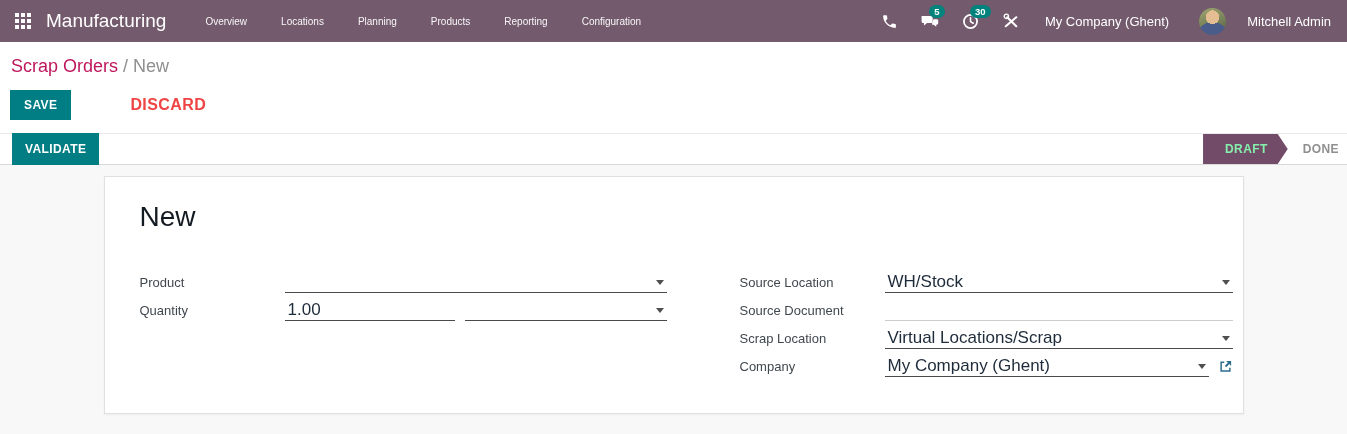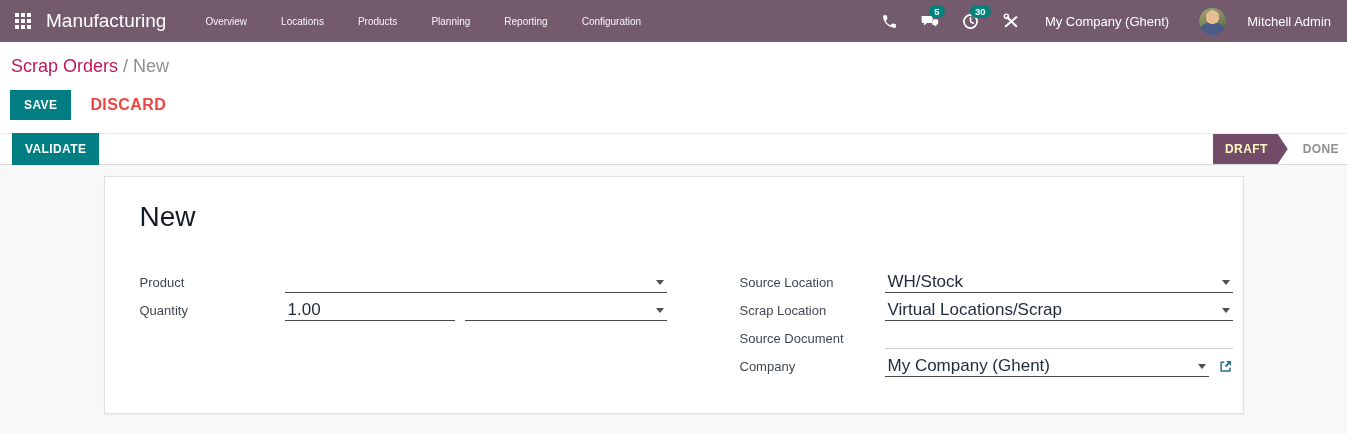--- a/index.html
+++ b/index.html
@@ -74,21 +74,21 @@
   
   .control-panel { background: #fff; }
   .breadcrumb {
     padding: 12px 0 0 11px;
     font-size: 18px; line-height: 25px;
   }
   .breadcrumb .bc-link { color: #be185d; cursor: pointer; }
   .breadcrumb .bc-sep, .breadcrumb .bc-current { color: #8f8f8f; }
   .cp-buttons {
     padding: 9px 0 11px 10px;
-    display: flex; align-items: center;
+    display: flex; align-items: center; gap: 40px;
   }
   .btn-primary {
     background: #017e84; color: #fff;
     border: none;
     font-family: "Liberation Sans", sans-serif;
     font-size: 12px; font-weight: bold; letter-spacing: .4px;
     padding: 8px 14px;
     cursor: pointer;
   }
   .btn-flat {
@@ -109,22 +109,22 @@
     background: #fff;
   }
   .statusbar .btn-primary { padding: 9px 13px; }
   .sb-states { margin-left: auto; display: flex; align-items: stretch; height: 100%; }
   .sb-state {
     display: flex; align-items: center;
     font-size: 12px; font-weight: bold; letter-spacing: .4px;
     cursor: pointer;
   }
   .sb-state.active {
-    background: #714b67; color: #fef9c3;
-    padding: 0 20px 0 12px;
+    background: #714b67; color: #86efac;
+    padding: 0 20px 0 22px;
     clip-path: polygon(0 0, calc(100% - 10px) 0, 100% 50%, calc(100% - 10px) 100%, 0 100%);
   }
   .sb-state.inactive { color: #8f8f8f; padding: 0 8px 0 15px; }
 
   
   .content {
     background: #f8f8f8;
     height: 273px;
     padding-top: 11px;
   }
@@ -196,22 +196,22 @@
         <rect x="12" y="6" width="4" height="4"></rect>
       <rect x="0" y="12" width="4" height="4"></rect>
         <rect x="6" y="12" width="4" height="4"></rect>
         <rect x="12" y="12" width="4" height="4"></rect>
     </svg>
   </div>
   <div class="brand">Manufacturing</div>
   <div class="topnav">
     <div class="topnav-item">Overview</div>
     <div class="topnav-item">Locations</div>
+    <div class="topnav-item">Planning</div>
     <div class="topnav-item">Products</div>
-    <div class="topnav-item">Planning</div>
     <div class="topnav-item">Reporting</div>
     <div class="topnav-item">Configuration</div>
   </div>
   <div class="systray">
     <div class="systray-icon">
       <svg width="17" height="17" viewBox="0 0 24 24" fill="#fff">
         <path d="M6.62 10.79c1.44 2.83 3.76 5.14 6.59 6.59l2.2-2.2c.27-.27.67-.36 1.02-.24 1.12.37 2.33.57 3.57.57.55 0 1 .45 1 1V20c0 .55-.45 1-1 1-9.39 0-17-7.61-17-17 0-.55.45-1 1-1h3.5c.55 0 1 .45 1 1 0 1.25.2 2.45.57 3.57.11.35.03.74-.25 1.02l-2.2 2.2z"></path>
       </svg>
     </div>
     <div class="systray-icon">
@@ -290,30 +290,30 @@
 
       <div>
         <div class="field-row">
           <div class="field-label">Source Location</div>
           <div class="field-input">
             <span>WH/Stock</span>
             <span class="caret"></span>
           </div>
         </div>
         <div class="field-row">
-          <div class="field-label">Scrap Location</div>
-          <div class="field-input">
-            <span>Virtual Locations/Scrap</span>
-            <span class="caret"></span>
-          </div>
-        </div>
-        <div class="field-row">
           <div class="field-label">Source Document</div>
           <div class="field-input light no-caret">
             <span></span>
+          </div>
+        </div>
+        <div class="field-row">
+          <div class="field-label">Scrap Location</div>
+          <div class="field-input">
+            <span>Virtual Locations/Scrap</span>
+            <span class="caret"></span>
           </div>
         </div>
         <div class="field-row">
           <div class="field-label">Company</div>
           <div class="field-input">
             <span>My Company (Ghent)</span>
             <span class="caret"></span>
           </div>
           <div class="ext-link">
             <svg width="15" height="15" viewBox="0 0 24 24">

